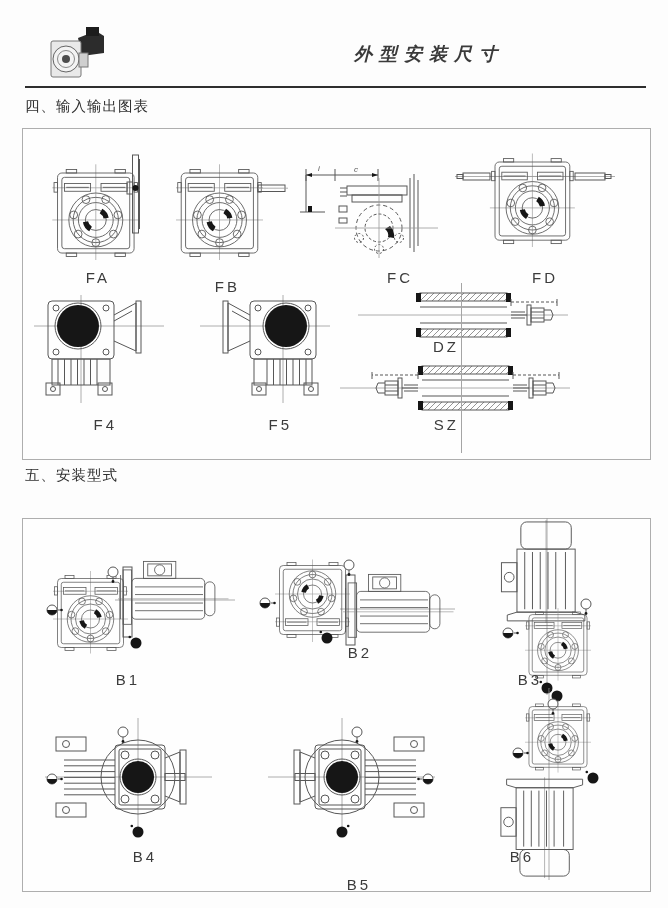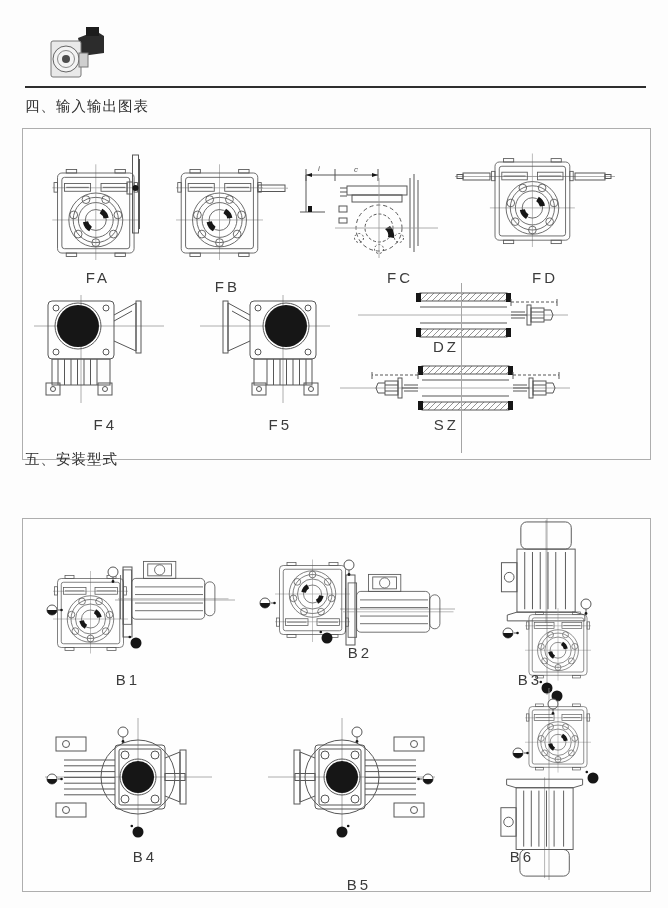--- a/index.html
+++ b/index.html
@@ -197,20 +197,21 @@
   <svg class="abs" style="left:44px;top:26px" width="66" height="56" viewBox="0 0 66 56">
     <path d="M34,12 L52,5 L60,10 L60,27 L38,30 Z" fill="#2c2c2c"></path>
     <rect x="42" y="1" width="13" height="9" fill="#1d1d1d"></rect>
     <rect x="7" y="15" width="30" height="36" rx="2" fill="#e9e9e9" stroke="#777"></rect>
     <circle cx="22" cy="33" r="13" fill="#f3f3f3" stroke="#666"></circle>
     <circle cx="22" cy="33" r="8.5" fill="none" stroke="#8a8a8a"></circle>
     <circle cx="22" cy="33" r="4" fill="#4d4d4d"></circle>
     <rect x="35" y="27" width="9" height="14" fill="#cfcfcf" stroke="#777"></rect>
   </svg>
 
+  <div class="page-title" style="left:354px;top:42px">外型安装尺寸</div>
   <div class="header-rule" style="left:25px;top:86px;width:621px"></div>
 
   <div class="section-title" style="left:25px;top:97px">四、输入输出图表</div>
 
   <div class="panel" style="left:22px;top:128px;width:627px;height:330px"></div>
 
   <svg class="abs" style="left:40px;top:140px" width="110" height="122" viewBox="0 0 110 122">
     <use href="#g-gearfront" transform="translate(12.3,24.3) scale(0.87)"></use>
     <rect class="s" x="92.5" y="15" width="6" height="78"></rect>
     <line class="s" x1="99.5" y1="19" x2="99.5" y2="89"></line>
@@ -289,21 +290,21 @@
   <svg class="abs" style="left:340px;top:356px" width="230" height="68" viewBox="0 0 230 68">
     <line class="cl" x1="0" y1="32" x2="230" y2="32"></line>
     <use href="#g-shaftbody" transform="translate(78,10)"></use>
     <use href="#g-bolt" transform="translate(173,16)"></use>
     <use href="#g-bolt" transform="translate(78,16) scale(-1,1)"></use>
   </svg>
   <div class="figlabel" style="left:399px;top:416px">SZ</div>
 
   <div class="vline" style="left:461px;top:283px;height:170px"></div>
 
-  <div class="section-title" style="left:25px;top:450px">五、安装型式</div>
+  <div class="section-title" style="left:25px;top:466px">五、安装型式</div>
 
   <div class="panel" style="left:22px;top:518px;width:627px;height:372px"></div>
 
   <svg class="abs" style="left:35px;top:545px" width="200" height="122" viewBox="0 0 200 122">
     <line class="cl" x1="80" y1="55" x2="200" y2="55"></line>
     <use href="#g-gearfront" transform="translate(18,26) scale(0.75)"></use>
     <rect class="s" x="88" y="22" width="9" height="70"></rect>
     <use href="#g-motorside" transform="translate(83,13) scale(0.85)"></use>
     <use href="#g-plug-vent" transform="translate(71,21)"></use>
     <use href="#g-plug-level" transform="translate(10,58)"></use>

